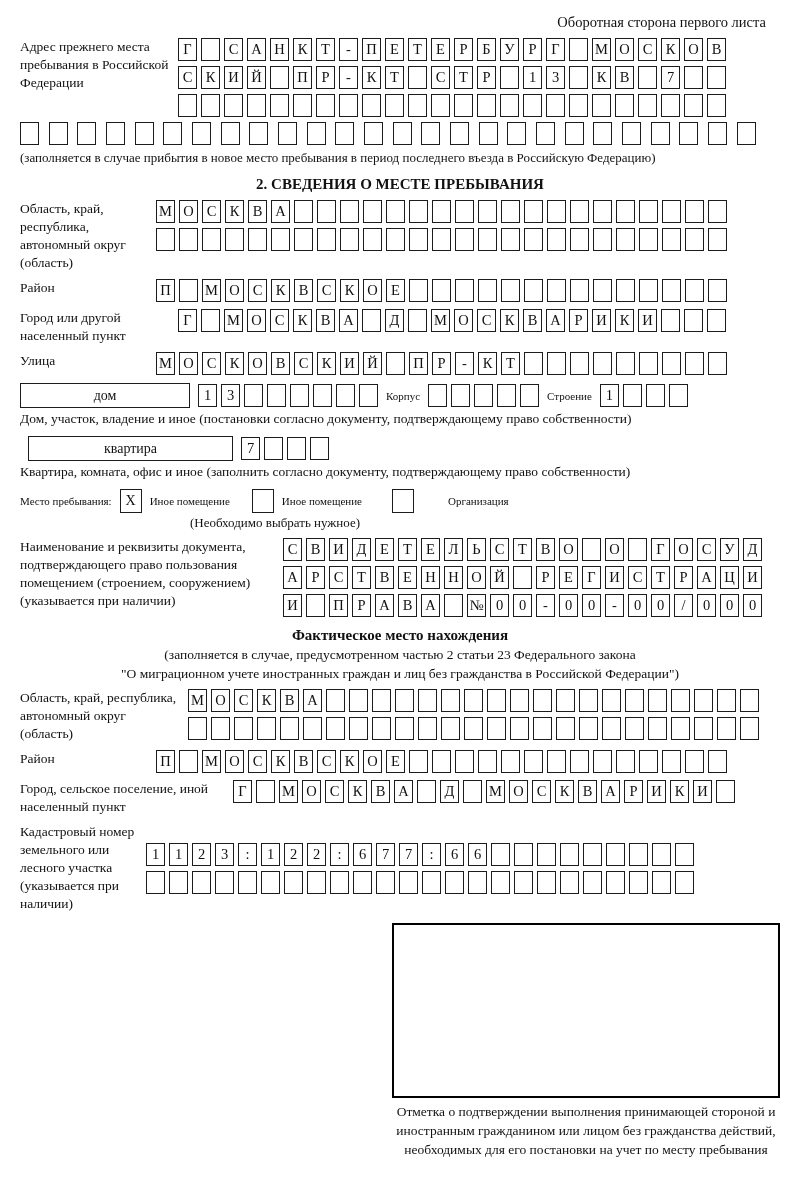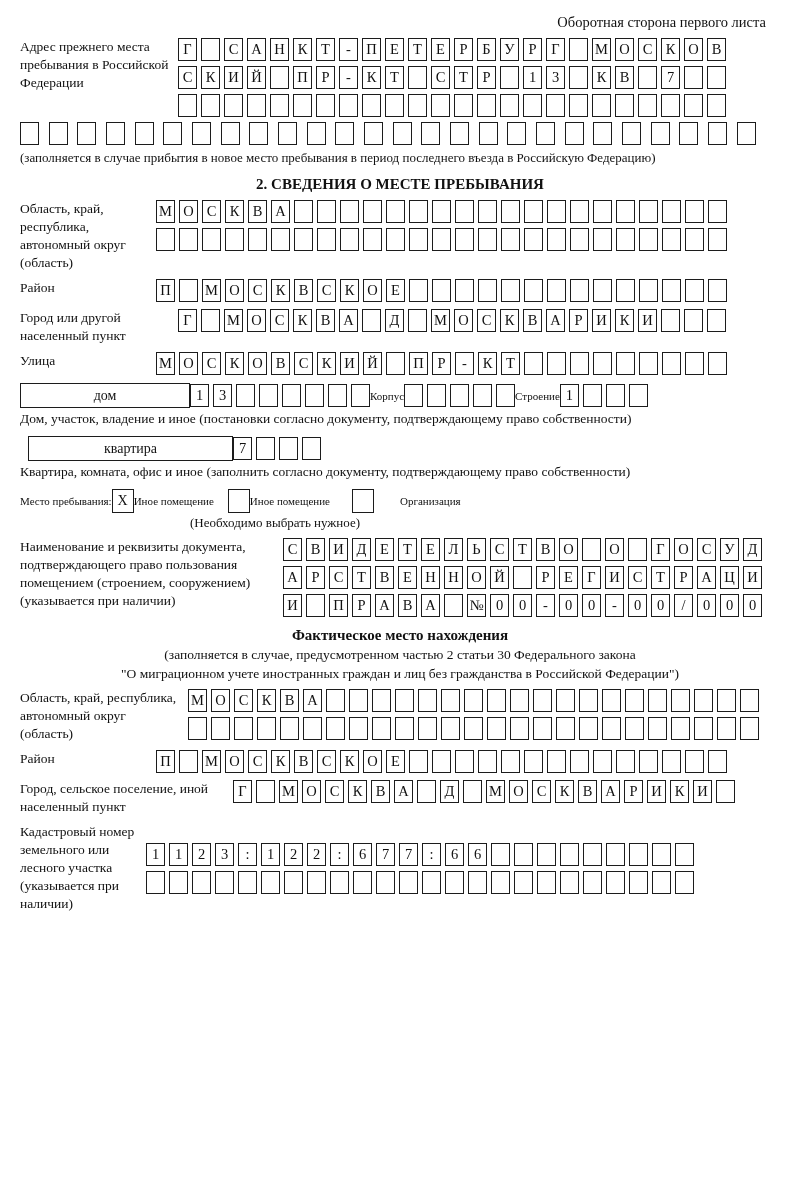--- a/index.html
+++ b/index.html
@@ -13,21 +13,21 @@
   .w205{width:205px;} .w118{width:118px;} .w255{width:255px;}
   .rows{display:flex;flex-direction:column;gap:5px;}
   .cells{display:flex;gap:4px;}
   .cell{width:19px;height:23px;flex:none;box-sizing:border-box;
         border:1.6px solid #1c1c1c;display:flex;align-items:center;
         justify-content:center;font-size:14.5px;line-height:1;}
   .cells.stretch{width:736px;justify-content:space-between;gap:0;margin-top:5px;}
   .caption{font-size:13px;margin-top:5px;}
   .sec-title{font-size:15px;font-weight:bold;text-align:center;margin:10px 0 2px 0;}
   .sub-title{font-size:13.5px;text-align:center;margin-top:3px;}
-  .inline-row{display:flex;align-items:center;margin-top:8px;}
+  .inline-row{display:flex;align-items:center;gap:8px;margin-top:8px;}
   .box-label{border:1.6px solid #1c1c1c;box-sizing:border-box;height:25px;
              display:flex;align-items:center;justify-content:center;font-size:14px;flex:none;}
   .dom-box{width:170px;} .kv-box{width:205px;}
   .small-label{font-size:11px;flex:none;}
   .checkbox{width:22px;height:24px;flex:none;box-sizing:border-box;border:1.6px solid #1c1c1c;
             display:flex;align-items:center;justify-content:center;font-size:14px;}
   .choose-note{font-size:13px;margin:2px 0 0 170px;}
   .cad-rows{margin-top:20px;}
   .conf{width:388px;margin-left:auto;margin-top:10px;}
   .conf-box{height:175px;border:2px solid #000;box-sizing:border-box;}
@@ -429,21 +429,21 @@
           <div class="cell">0</div>
           <div class="cell">/</div>
           <div class="cell">0</div>
           <div class="cell">0</div>
           <div class="cell">0</div>
         </div>
     </div>
   </div>
 
   <div class="sec-title">Фактическое место нахождения</div>
-  <div class="sub-title">(заполняется в случае, предусмотренном частью 2 статьи 30 Федерального закона</div>
+  <div class="sub-title">(заполняется в случае, предусмотренном частью 2 статьи 23 Федерального закона</div>
   <div class="sub-title">"О миграционном учете иностранных граждан и лиц без гражданства в Российской Федерации")</div>
 
   <div class="field">
     <div class="label w160">Область, край, республика, автономный округ (область)</div>
     <div class="rows">
       <div class="cells">
           <div class="cell">М</div>
           <div class="cell">О</div>
           <div class="cell">С</div>
           <div class="cell">К</div>
@@ -609,14 +609,18 @@
           <div class="cell"></div>
           <div class="cell"></div>
           <div class="cell"></div>
           <div class="cell"></div>
           <div class="cell"></div>
           <div class="cell"></div>
         </div>
     </div>
   </div>
 
+  <div class="conf">
+    <div class="conf-box"></div>
+    <div class="conf-note">Отметка о подтверждении выполнения принимающей стороной и иностранным гражданином или лицом без гражданства действий, необходимых для его постановки на учет по месту пребывания</div>
+  </div>
 
 </div>
 
 </body></html>

